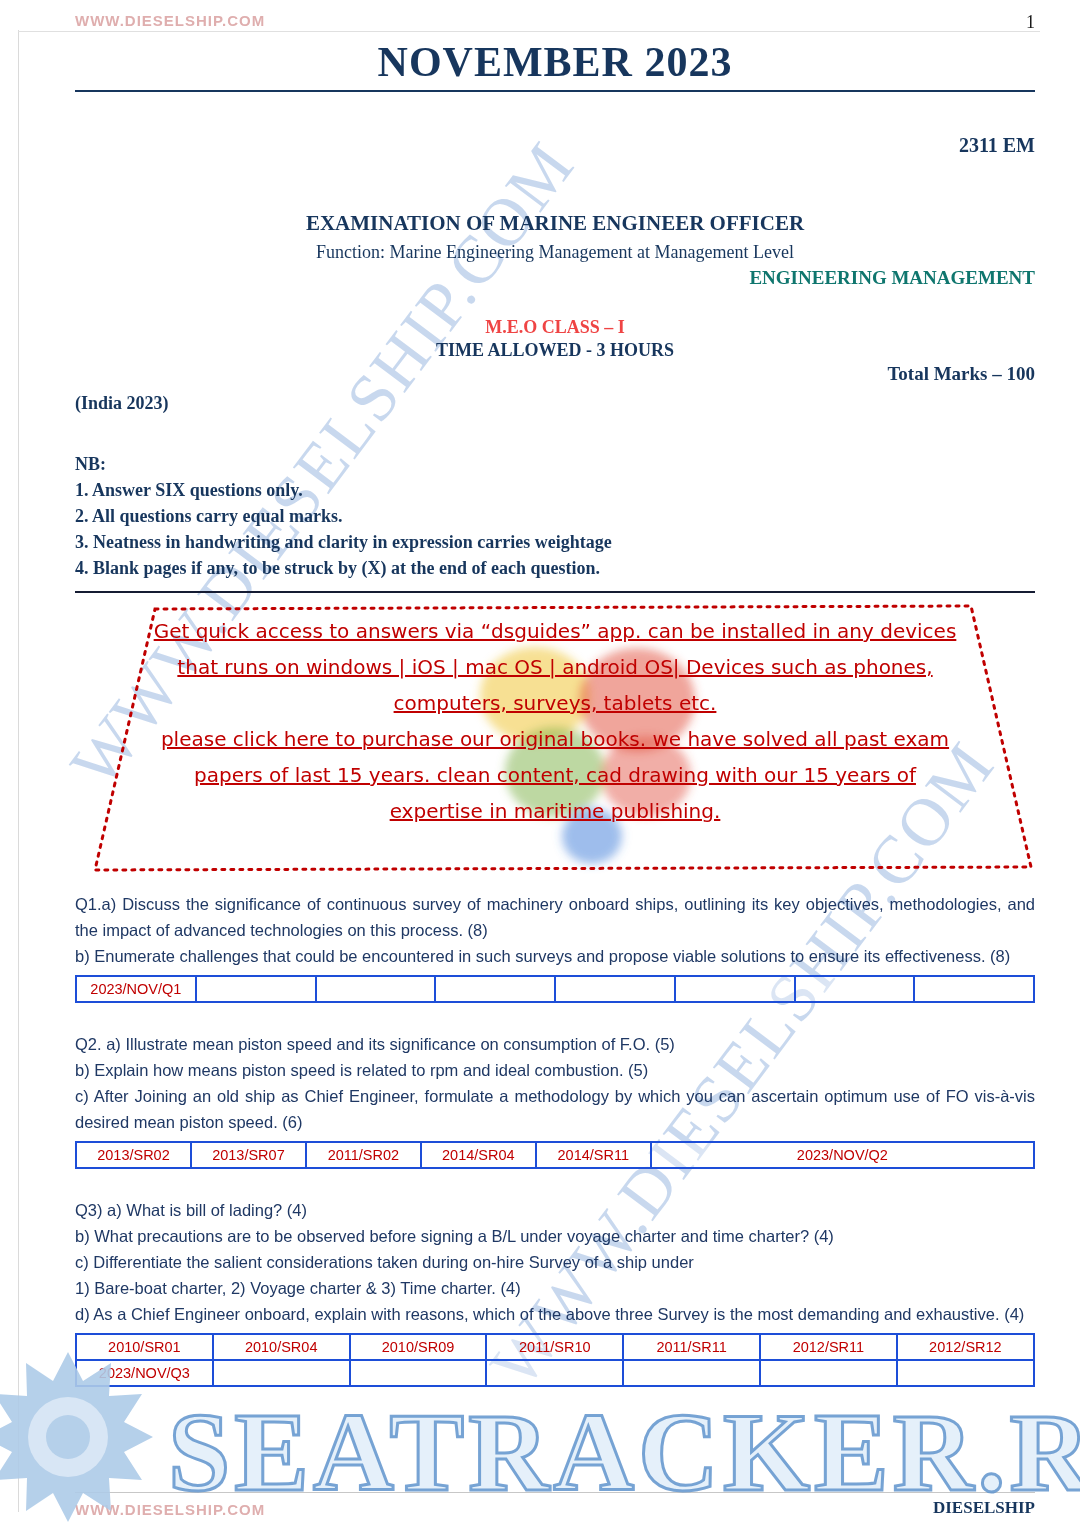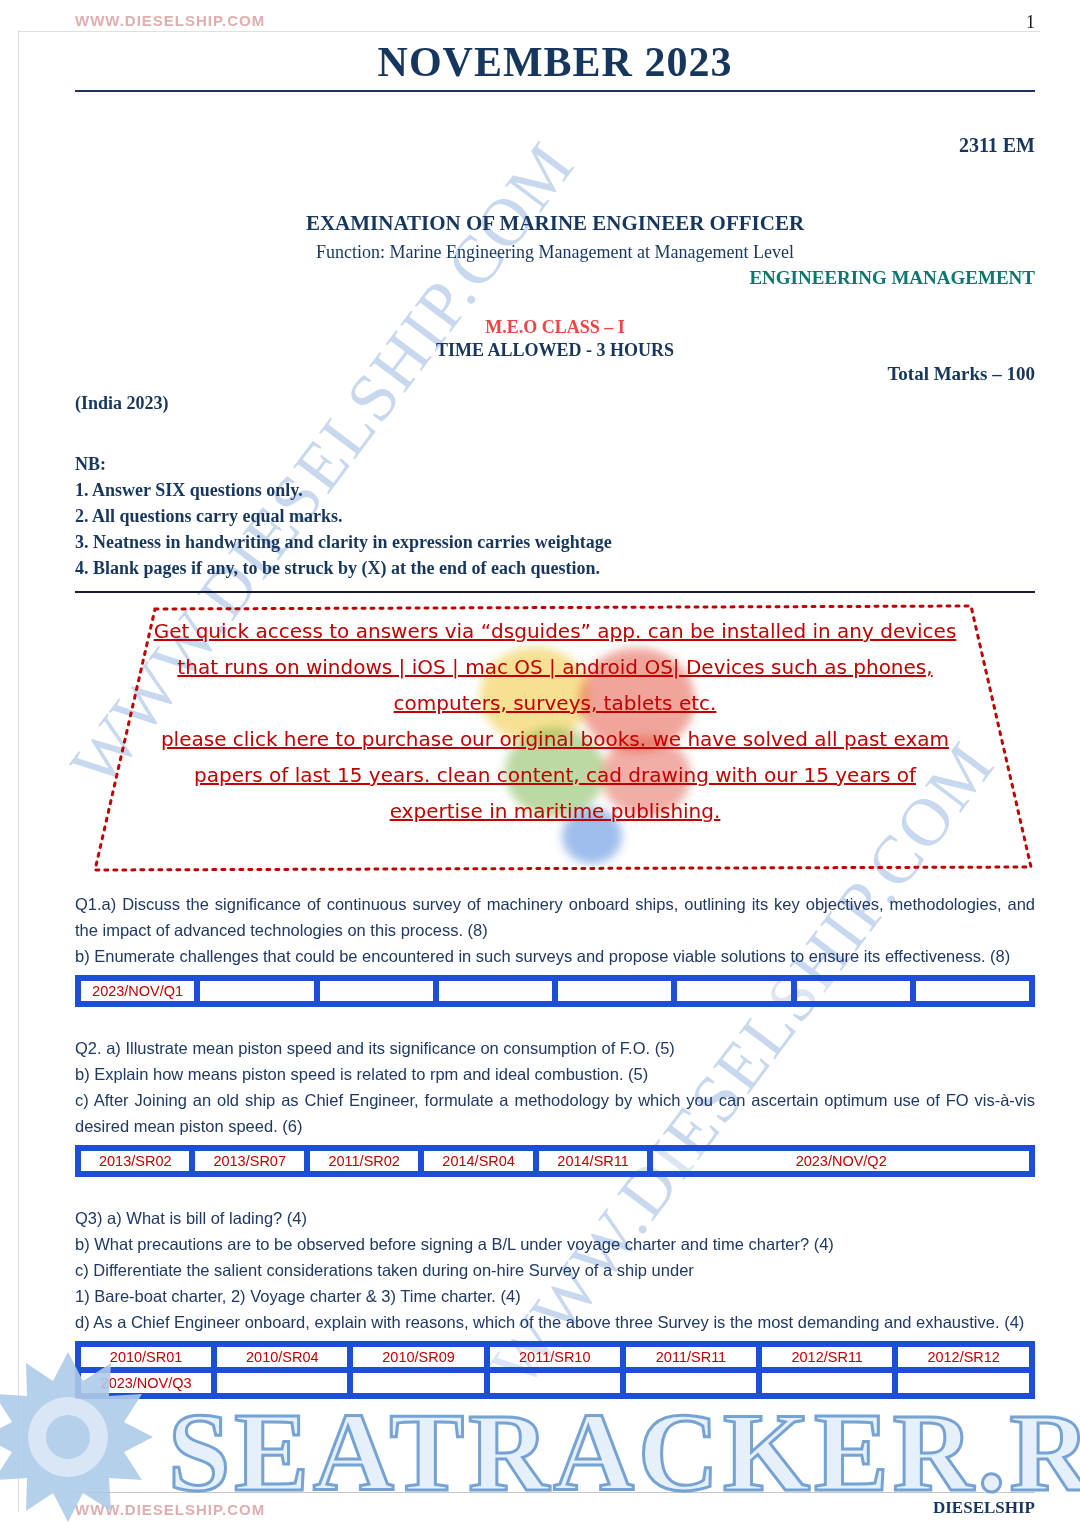--- a/index.html
+++ b/index.html
@@ -65,21 +65,21 @@
     color:#c00000; font-family:"DejaVu Sans", sans-serif; font-size:20px; line-height:36px;
     text-decoration:underline; cursor:pointer;
   }
 
   
   .question { margin-top:16px; }
   .q-mt { margin-top:28px; }
   .q-para { color:#1f3864; font-size:16.5px; line-height:26px; text-align:justify; }
   .tag-table { width:100%; border-collapse:collapse; margin-top:6px; background:rgba(255,255,255,0.35); }
   .tag-table td {
-    border:6px solid #1d4ed8; height:26px; padding:2px 6px;
+    border:2px solid #1d4ed8; height:26px; padding:2px 6px;
     color:#c00000; font-size:14.5px; text-align:center; white-space:nowrap;
   }
 
   
   .footer {
     position:absolute; left:75px; right:45px; bottom:8px; z-index:1;
     display:flex; justify-content:space-between; align-items:flex-end;
     border-top:1px solid #c7c7c7; padding-top:5px;
   }
   .site-url-bottom { color:#dfaeae; font-weight:bold; font-size:15px; letter-spacing:1px; }

